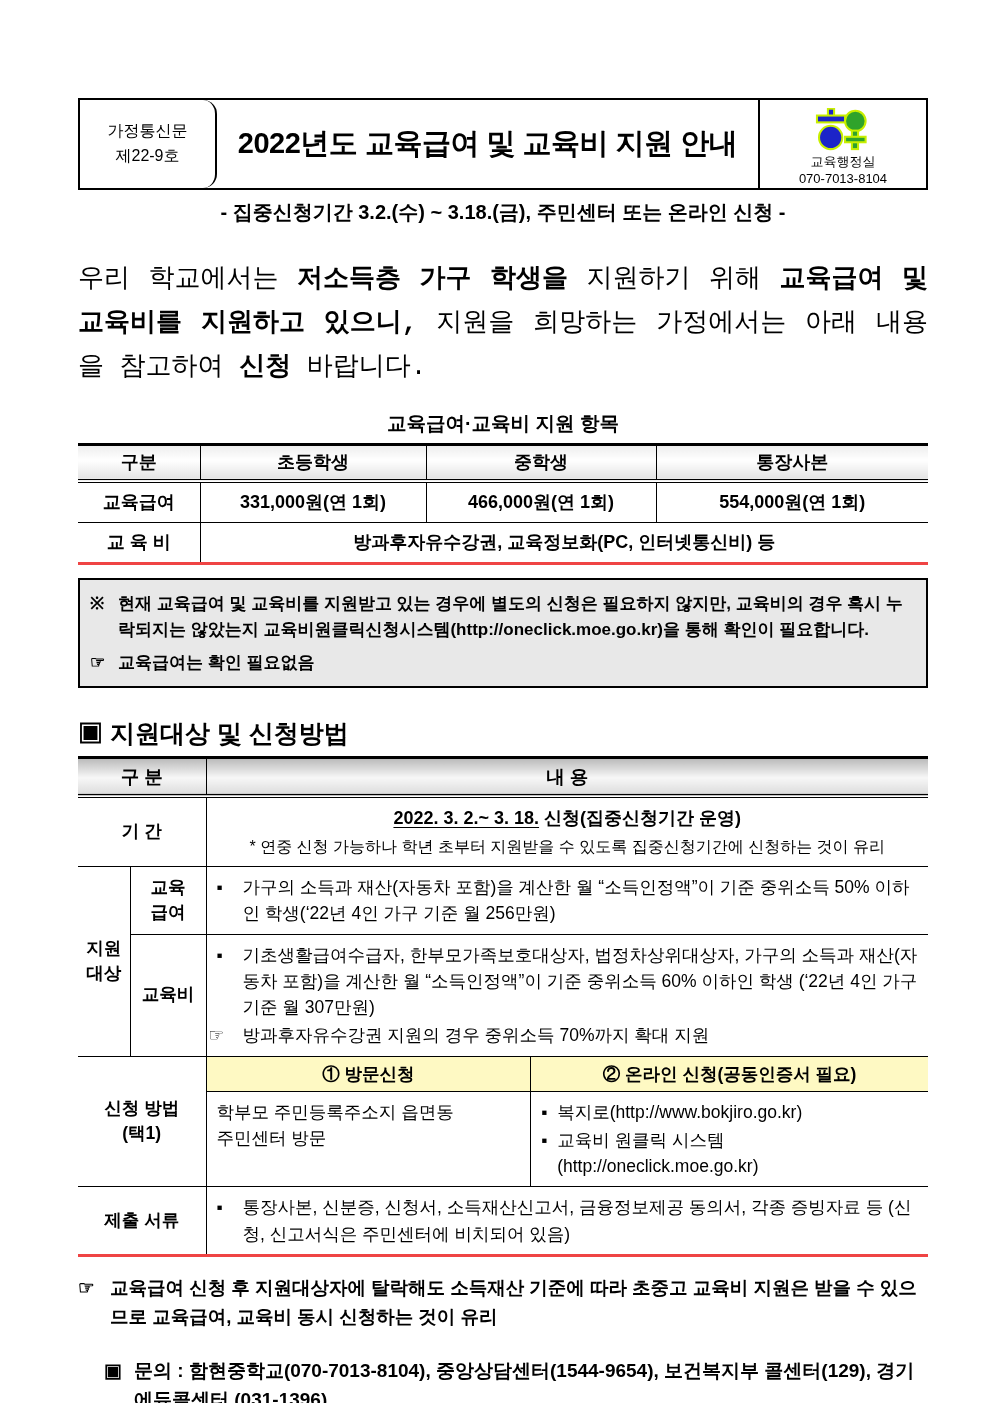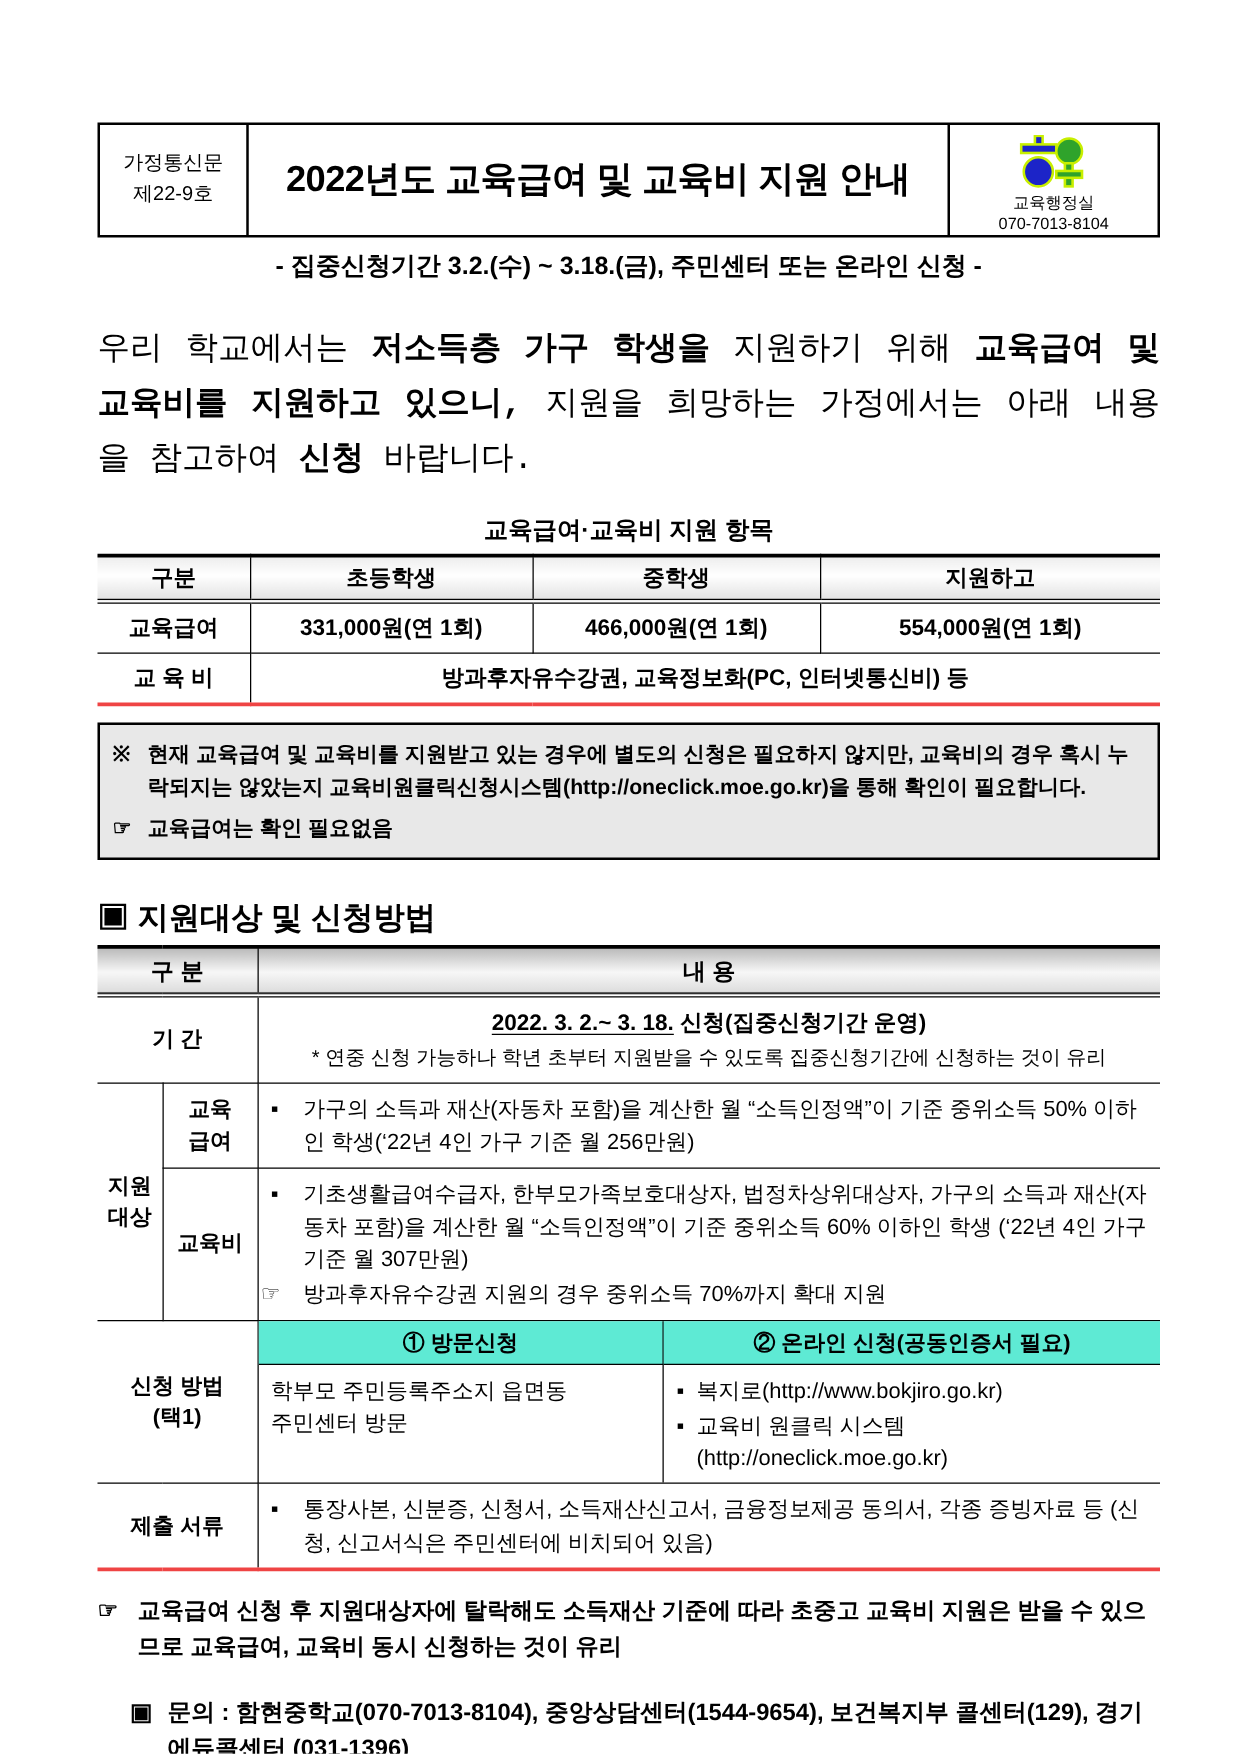--- a/index.html
+++ b/index.html
@@ -8,23 +8,23 @@
     width:992px; height:1403px; overflow:hidden;
     font-family:"Liberation Sans", sans-serif; color:#000;
   }
   .page { width:992px; height:1403px; padding:98px 64px 0 78px; }
 
   .pre { white-space:pre-line; }
 
   
   .hdr-box { display:flex; border:2.5px solid #000; height:92px; }
   .hdr-doc {
-    width:119px; border-right:2px solid #000;
+    width:137px; border-right:2px solid #000;
     display:flex; align-items:center; justify-content:center;
-    font-size:16px; line-height:1.55; text-align:center; font-weight:500;
+    font-size:16px; line-height:1.55; text-align:center; font-weight:500;border-radius:14px;
   }
   .hdr-title {
     flex:1; display:flex; align-items:center; justify-content:center;
     font-size:29px; font-weight:800; letter-spacing:-0.5px;
   }
   .hdr-logo {
     width:168px; border-left:2px solid #000;
     display:flex; flex-direction:column; align-items:center; justify-content:center;
     padding-top:8px;
   }
@@ -85,21 +85,21 @@
   .blt { display:flex; }
   .blt .mk { width:26px; flex:none; text-align:left; }
   .blt .tx { flex:1; }
   .blt + .blt { margin-top:2px; }
   .t2 .extra .mk { margin-left:-8px; width:34px; }
 
   
   .method-cell { padding:0 !important; vertical-align:top; }
   .mgrid { display:grid; grid-template-columns:45% 55%; }
   .mgrid .ih {
-    background:#5eead4; border-bottom:1.5px solid #000;
+    background:#fef9c3; border-bottom:1.5px solid #000;
     text-align:center; font-weight:700; padding:5px 4px; font-size:17.5px;
   }
   .mgrid .c1 { border-right:1.5px solid #000; }
   .mgrid .ib { padding:7px 10px; line-height:1.5; font-weight:500; }
   .mgrid .ib .blt .mk { width:16px; }
 
   
   .tip { margin-top:16px; font-size:18.5px; font-weight:600; line-height:1.6; }
   .tip .mk { width:32px; flex:none; }
   .tip b { font-weight:800; }
@@ -145,21 +145,21 @@
         <col style="width:122px">
         <col style="width:226px">
         <col style="width:230px">
         <col>
       </colgroup>
     <tbody>
         <tr class="hdr-row">
       <th>구분</th>
       <th>초등학생</th>
       <th>중학생</th>
-      <th>지원하고</th>
+      <th>통장사본</th>
     </tr>
     <tr>
       <td>교육급여</td>
       <td>331,000원(연 1회)</td>
       <td>466,000원(연 1회)</td>
       <td>554,000원(연 1회)</td>
     </tr>
     <tr>
       <td>교 육 비</td>
       <td colspan="3">방과후자유수강권, 교육정보화(PC, 인터넷통신비) 등</td>

